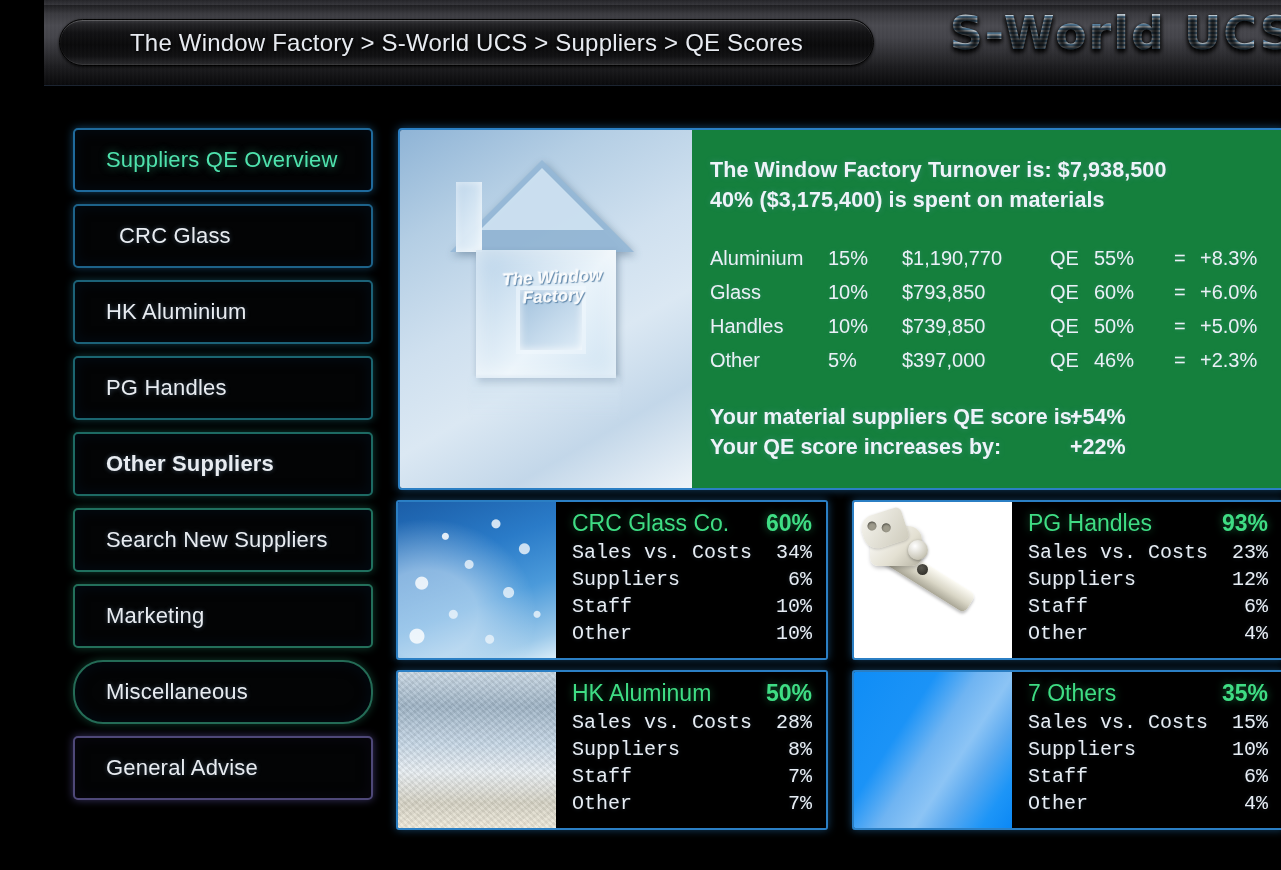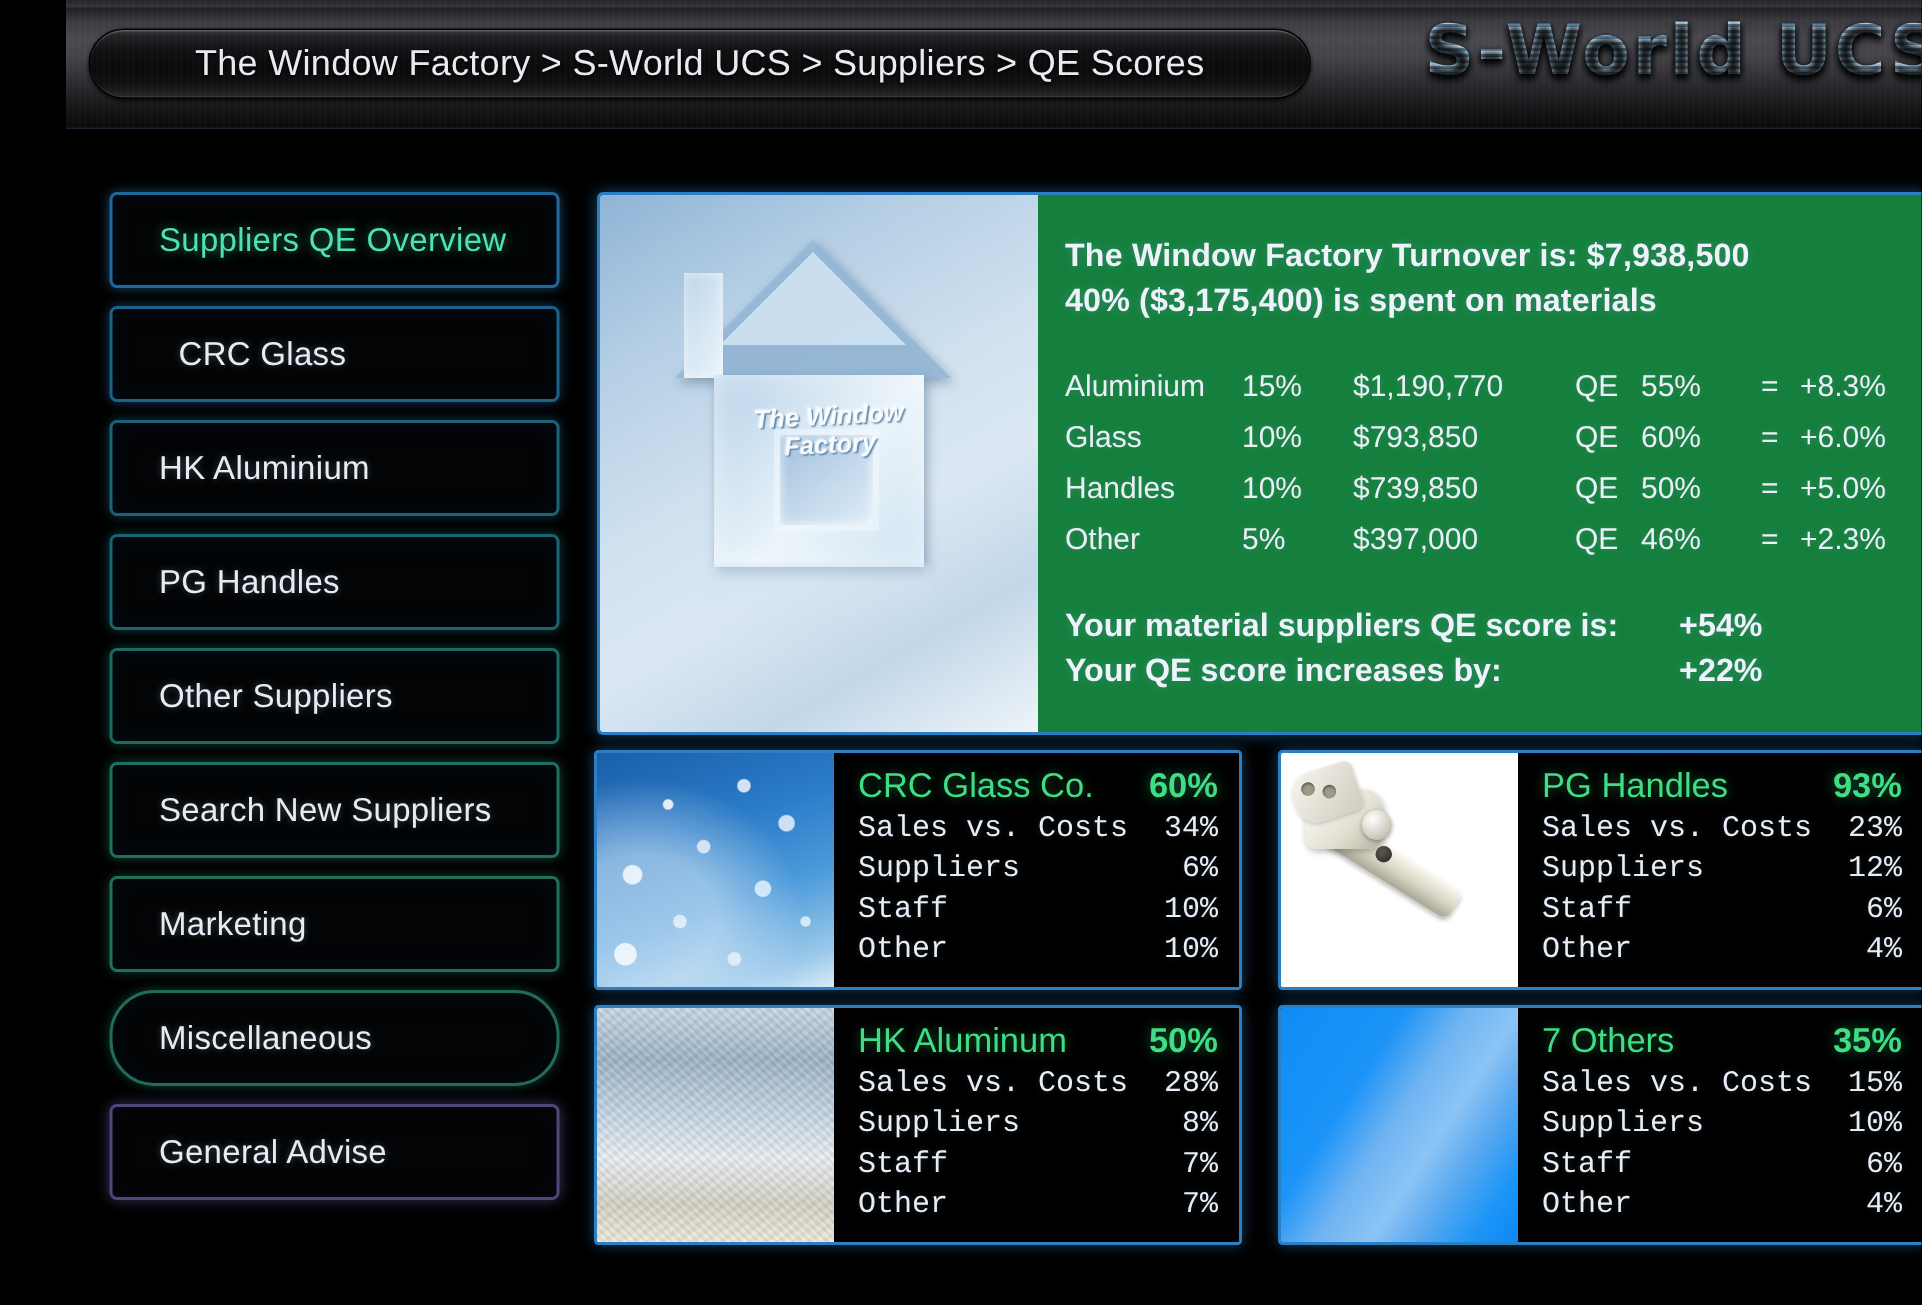--- a/index.html
+++ b/index.html
@@ -87,21 +87,21 @@
     white-space:nowrap;
   }
   .side-item.is-active .side-label {
     color:#4fe2ad;
     text-shadow:0 0 8px rgba(60,220,160,.55);
   }
   .side-item.t-blue     { border-color:#1f6a9c; box-shadow:0 0 8px rgba(40,140,205,.5), inset 0 0 14px rgba(0,20,40,.5); }
   .side-item.t-blue2    { border-color:#1d6289; box-shadow:0 0 8px rgba(40,130,190,.45), inset 0 0 14px rgba(0,20,40,.5);padding-left:44px; }
   .side-item.t-bluegrn  { border-color:#1c6278; box-shadow:0 0 8px rgba(36,130,160,.45), inset 0 0 14px rgba(0,20,40,.5); }
   .side-item.t-teal     { border-color:#1b6570; box-shadow:0 0 8px rgba(34,135,145,.45), inset 0 0 14px rgba(0,20,40,.5); }
-  .side-item.t-teal2    { border-color:#1d6a63; box-shadow:0 0 8px rgba(34,140,125,.45), inset 0 0 14px rgba(0,20,40,.5); }
+  .side-item.t-teal2    { border-color:#1d6a63; box-shadow:0 0 8px rgba(34,140,125,.45), inset 0 0 14px rgba(0,20,40,.5);font-weight:bold; }
   .side-item.t-green    { border-color:#20705e; box-shadow:0 0 8px rgba(36,150,120,.45), inset 0 0 14px rgba(0,20,40,.5); }
   .side-item.t-green2   { border-color:#236f5a; box-shadow:0 0 8px rgba(38,150,115,.42), inset 0 0 14px rgba(0,20,40,.5); }
   .side-item.t-green3   { border-color:#246b56; box-shadow:0 0 8px rgba(38,145,110,.42), inset 0 0 14px rgba(0,20,40,.5);border-radius:30px; }
   .side-item.t-purple   { border-color:#4e4878; box-shadow:0 0 9px rgba(110,100,190,.5), inset 0 0 14px rgba(14,10,30,.5); }
 
   
   .hero {
     position:absolute; left:354px; top:128px; width:888px; height:362px;
     border:2px solid #2b7fc4;
     border-radius:4px;
@@ -178,21 +178,21 @@
   .c-eq   { width:26px; }
   .c-res  { }
 
   .hero-sum { margin-top:26px; }
   .sum-row {
     display:flex; align-items:baseline;
     font-size:21.5px; font-weight:bold; color:#eef3f9; line-height:1.38;
     text-shadow:0 0 6px rgba(120,170,220,.3);
   }
   .sum-label { width:360px; white-space:nowrap; }
-  .sum-val   { width:105px; text-align:right; white-space:nowrap; }
+  .sum-val   { width:105px; text-align:left; white-space:nowrap; }
 
   
   .cards {
     position:absolute; left:352px; top:500px; width:888px; height:340px;
     display:grid; grid-template-columns:432px 432px; grid-template-rows:160px 160px;
     gap:10px 24px;
   }
   .card {
     position:relative; display:flex; overflow:hidden;
     border:2px solid #2b7fc4; border-radius:3px; background:#000;

